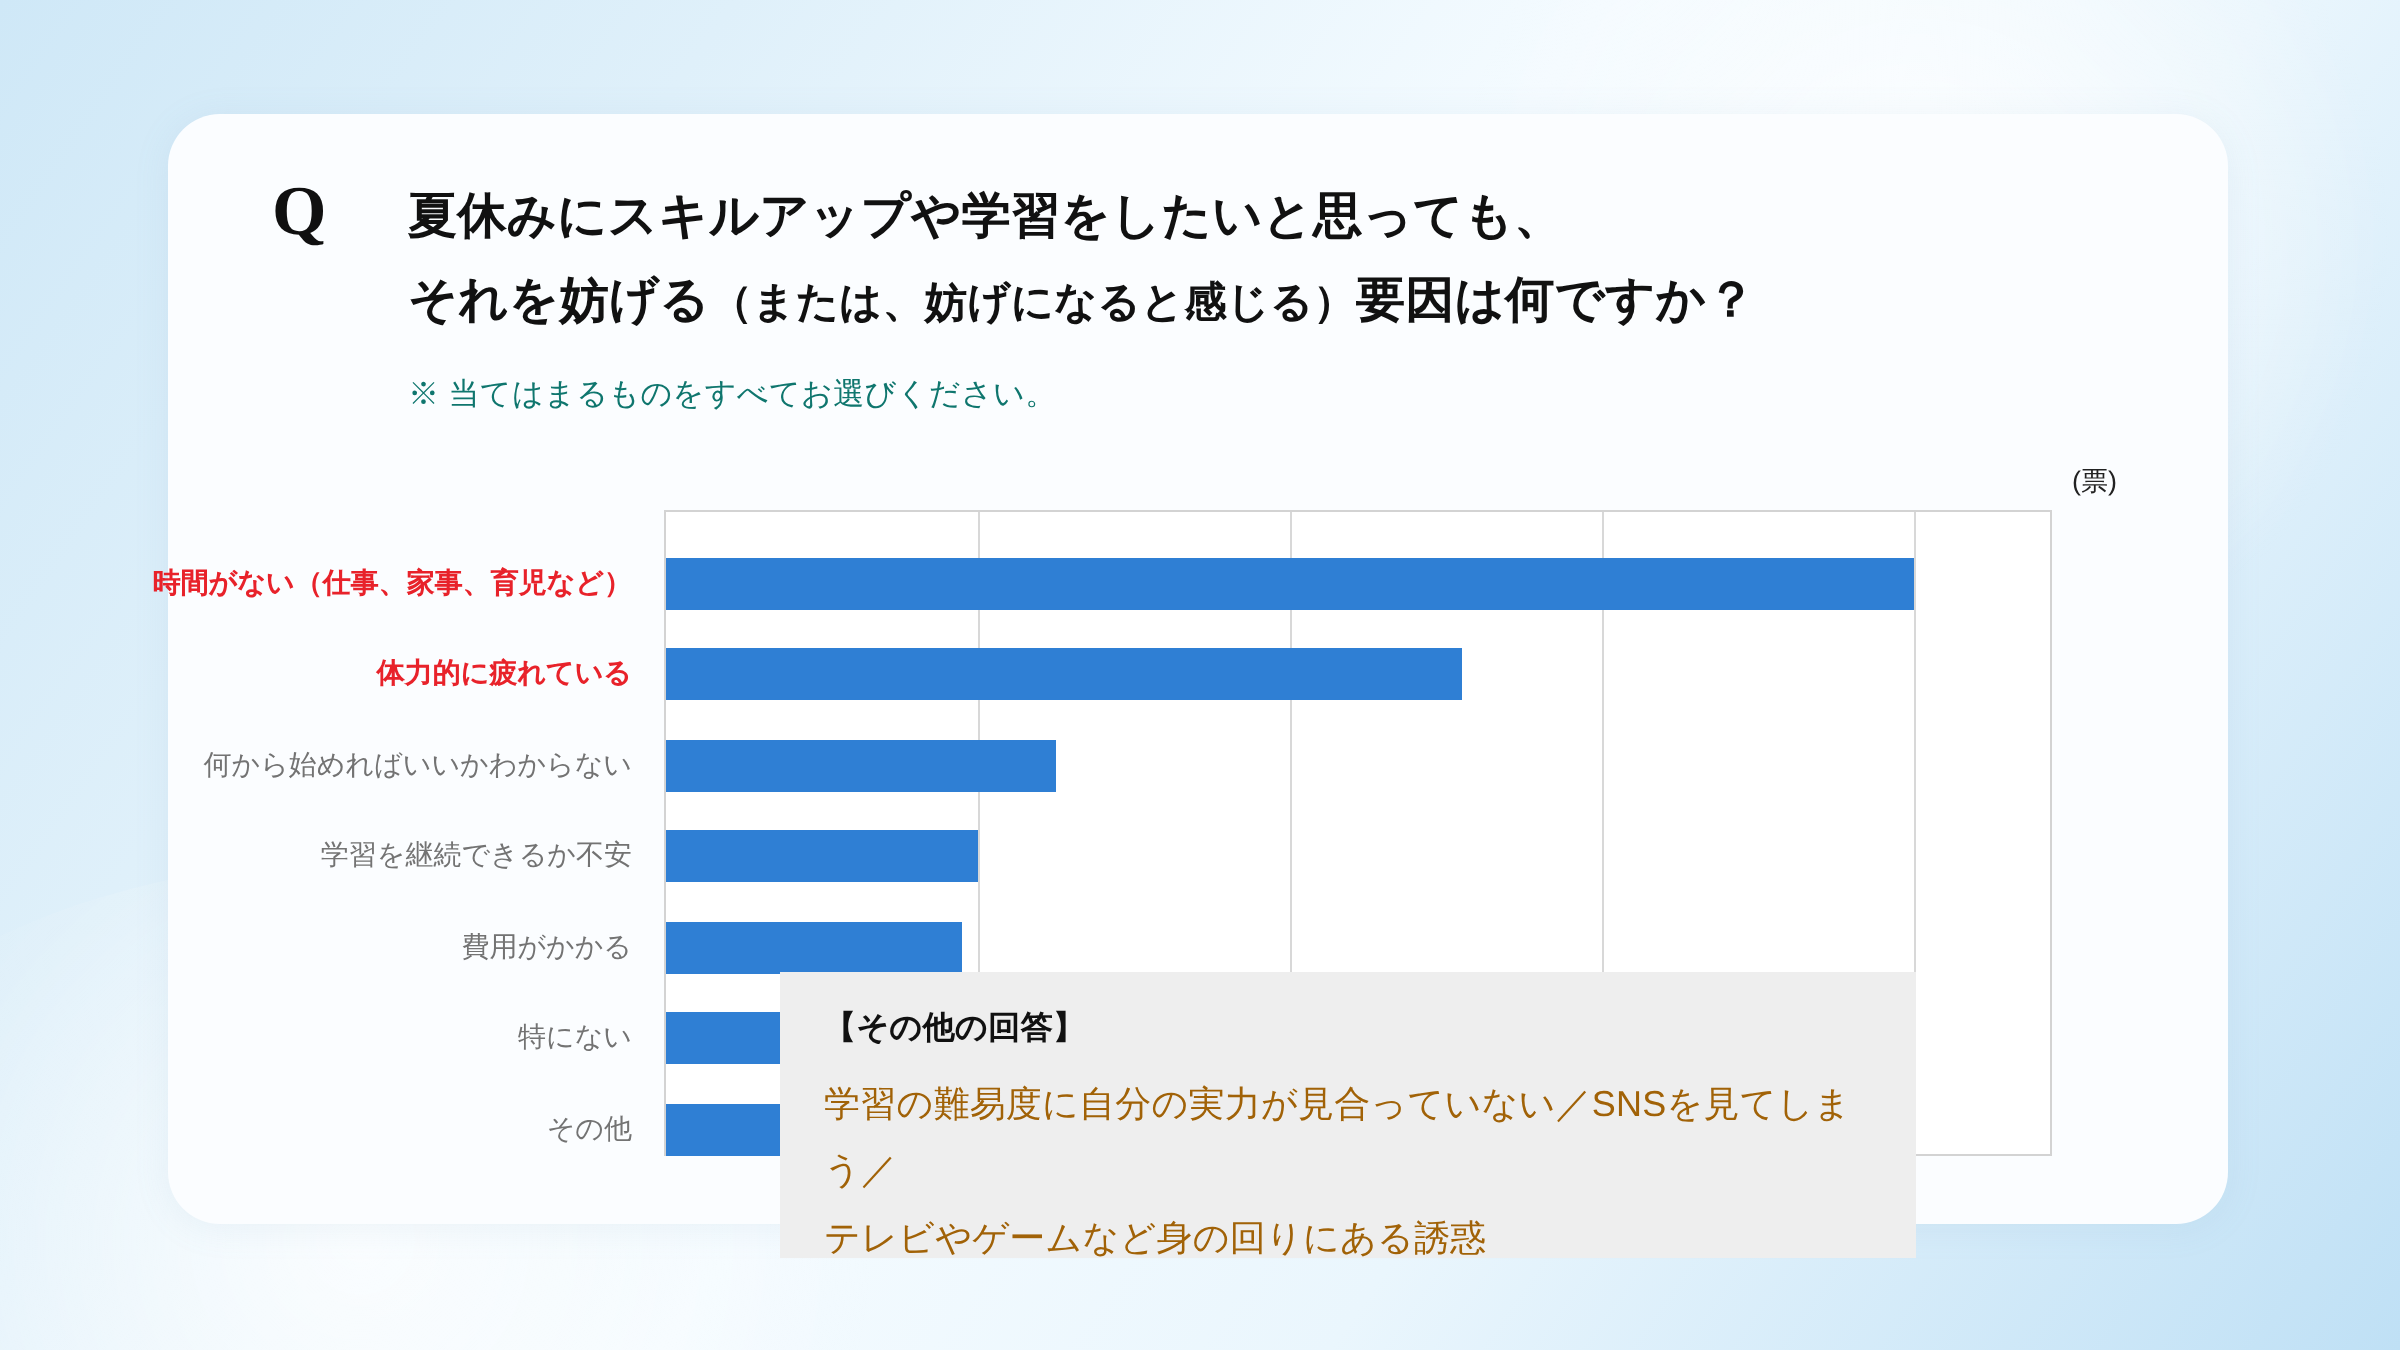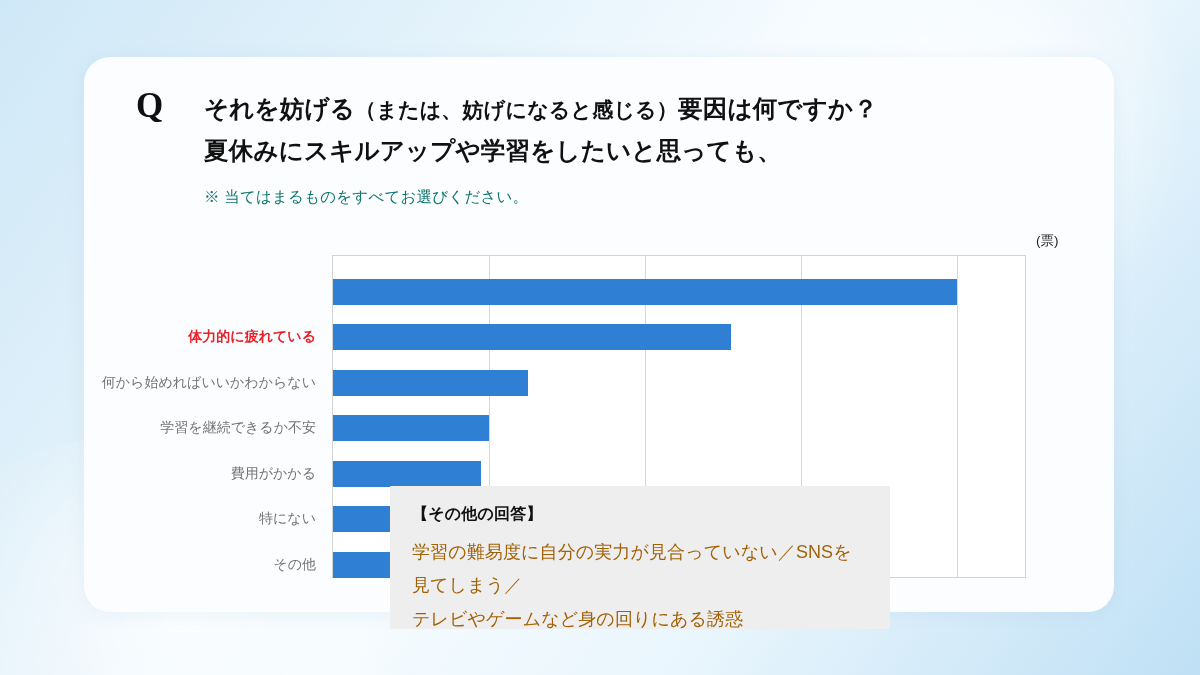--- a/index.html
+++ b/index.html
@@ -132,21 +132,21 @@
     background: #2f7fd4;
     height: 26px;
     transform: translateY(-50%);
   }
 
   .other-box {
     position: absolute;
     background: #eeeeee;
     left: 306px;
     top: 254px;
-    width: 500px;
+    width: 568px;
     height: 143px;
     padding: 18px 22px 0 22px;
   }
   .other-title {
     font-size: 16px;
     font-weight: bold;
     color: #111;
     margin-bottom: 11px;
     letter-spacing: 0.2px;
   }
@@ -161,22 +161,22 @@
 <body>
 
 <div class="bg-glow glow-a"></div>
 <div class="bg-glow glow-b"></div>
 
 <div class="card">
 
   <div class="q-row">
     <div class="q-mark">Q</div>
     <div class="q-text">
+      <div>夏休みにスキルアップや学習をしたいと思っても、</div>
       <div><span>それを妨げる</span><span class="small">（または、妨げになると感じる）</span><span>要因は何ですか？</span></div>
-      <div>夏休みにスキルアップや学習をしたいと思っても、</div>
     </div>
   </div>
 
   <div class="note">※ 当てはまるものをすべてお選びください。</div>
 
   <div class="chart-wrap">
 
     <div class="axis-top-labels">
       <span style="left:155.9px">20</span>
       <span style="left:311.9px">40</span>
@@ -194,20 +194,21 @@
       <div class="bar" style="top:36px;  width:623.8px"></div>
       <div class="bar" style="top:81px;  width:397.7px"></div>
       <div class="bar" style="top:127px; width:195.0px"></div>
       <div class="bar" style="top:172px; width:156.0px"></div>
       <div class="bar" style="top:218px; width:148.2px"></div>
       <div class="bar" style="top:263px; width:140.4px"></div>
       <div class="bar" style="top:309px; width:62.4px"></div>
     </div>
 
     <div class="cat-labels">
+      <div class="cat-label hl" style="top:36px"><span>時間がない（仕事、家事、育児など）</span></div>
       <div class="cat-label hl" style="top:81px">体力的に疲れている</div>
       <div class="cat-label" style="top:127px">何から始めればいいかわからない</div>
       <div class="cat-label" style="top:172px">学習を継続できるか不安</div>
       <div class="cat-label" style="top:218px">費用がかかる</div>
       <div class="cat-label" style="top:263px">特にない</div>
       <div class="cat-label" style="top:309px">その他</div>
     </div>
 
     <div class="other-box">
       <div class="other-title">【その他の回答】</div>

